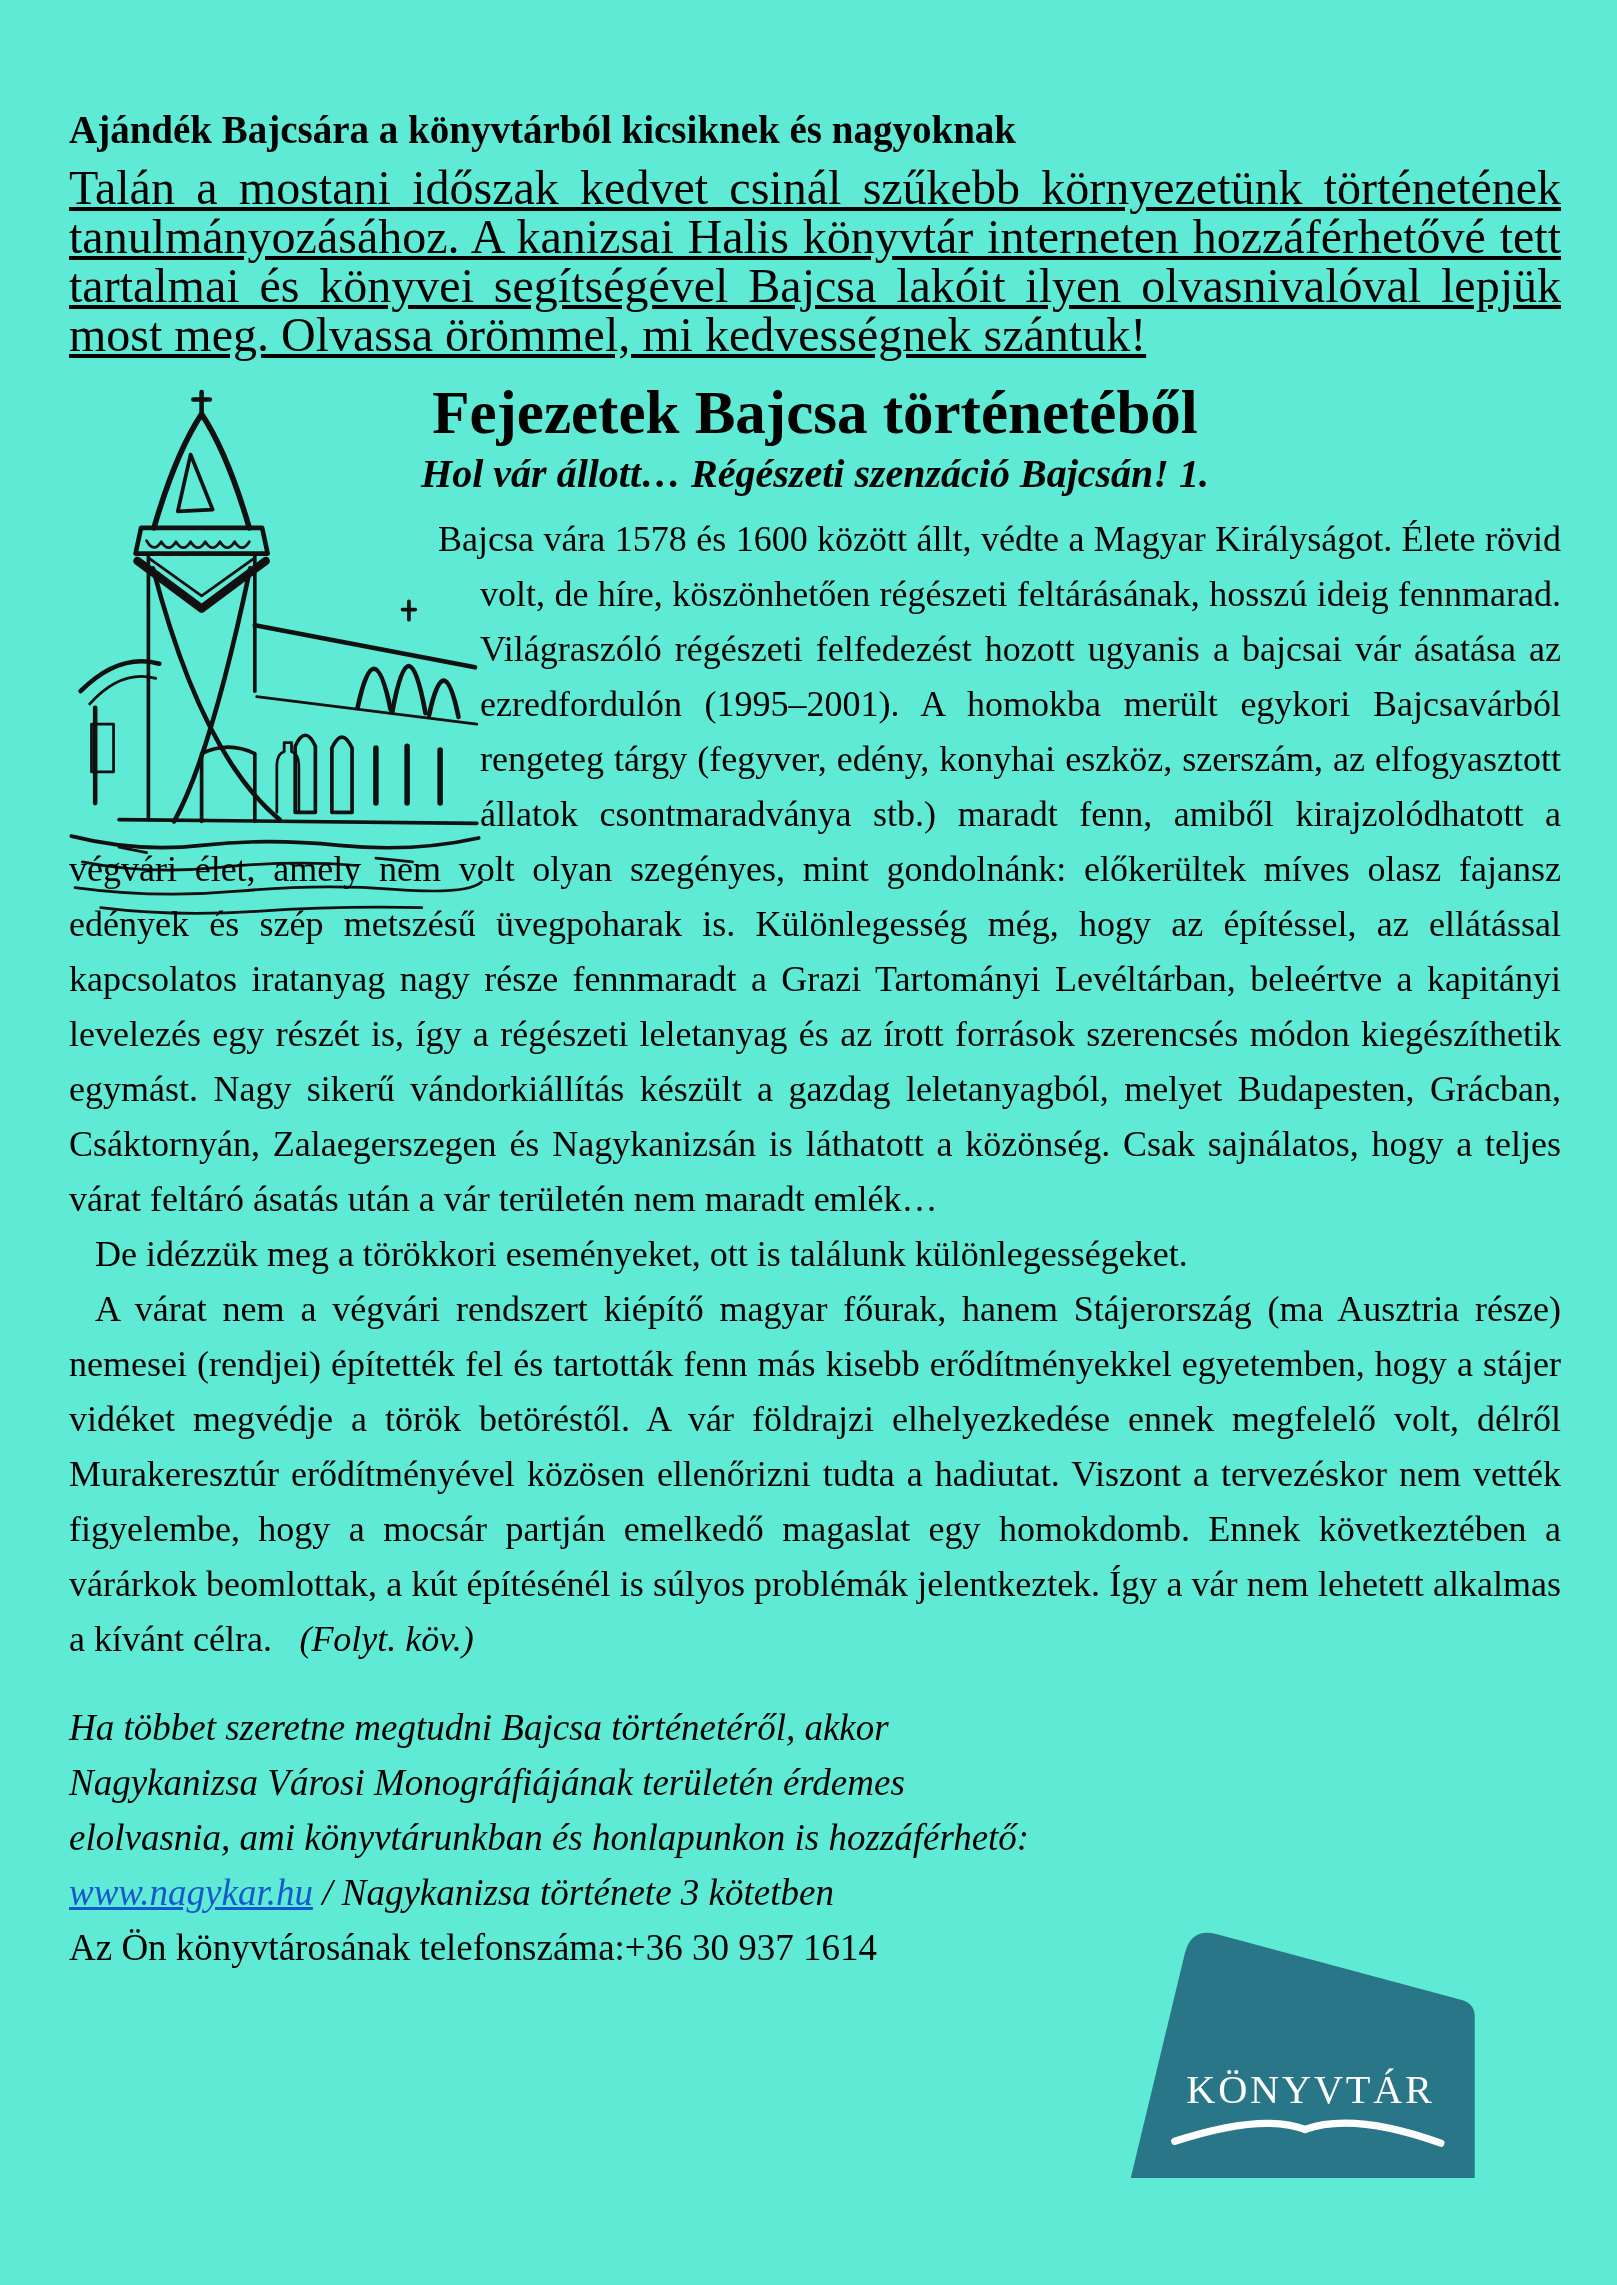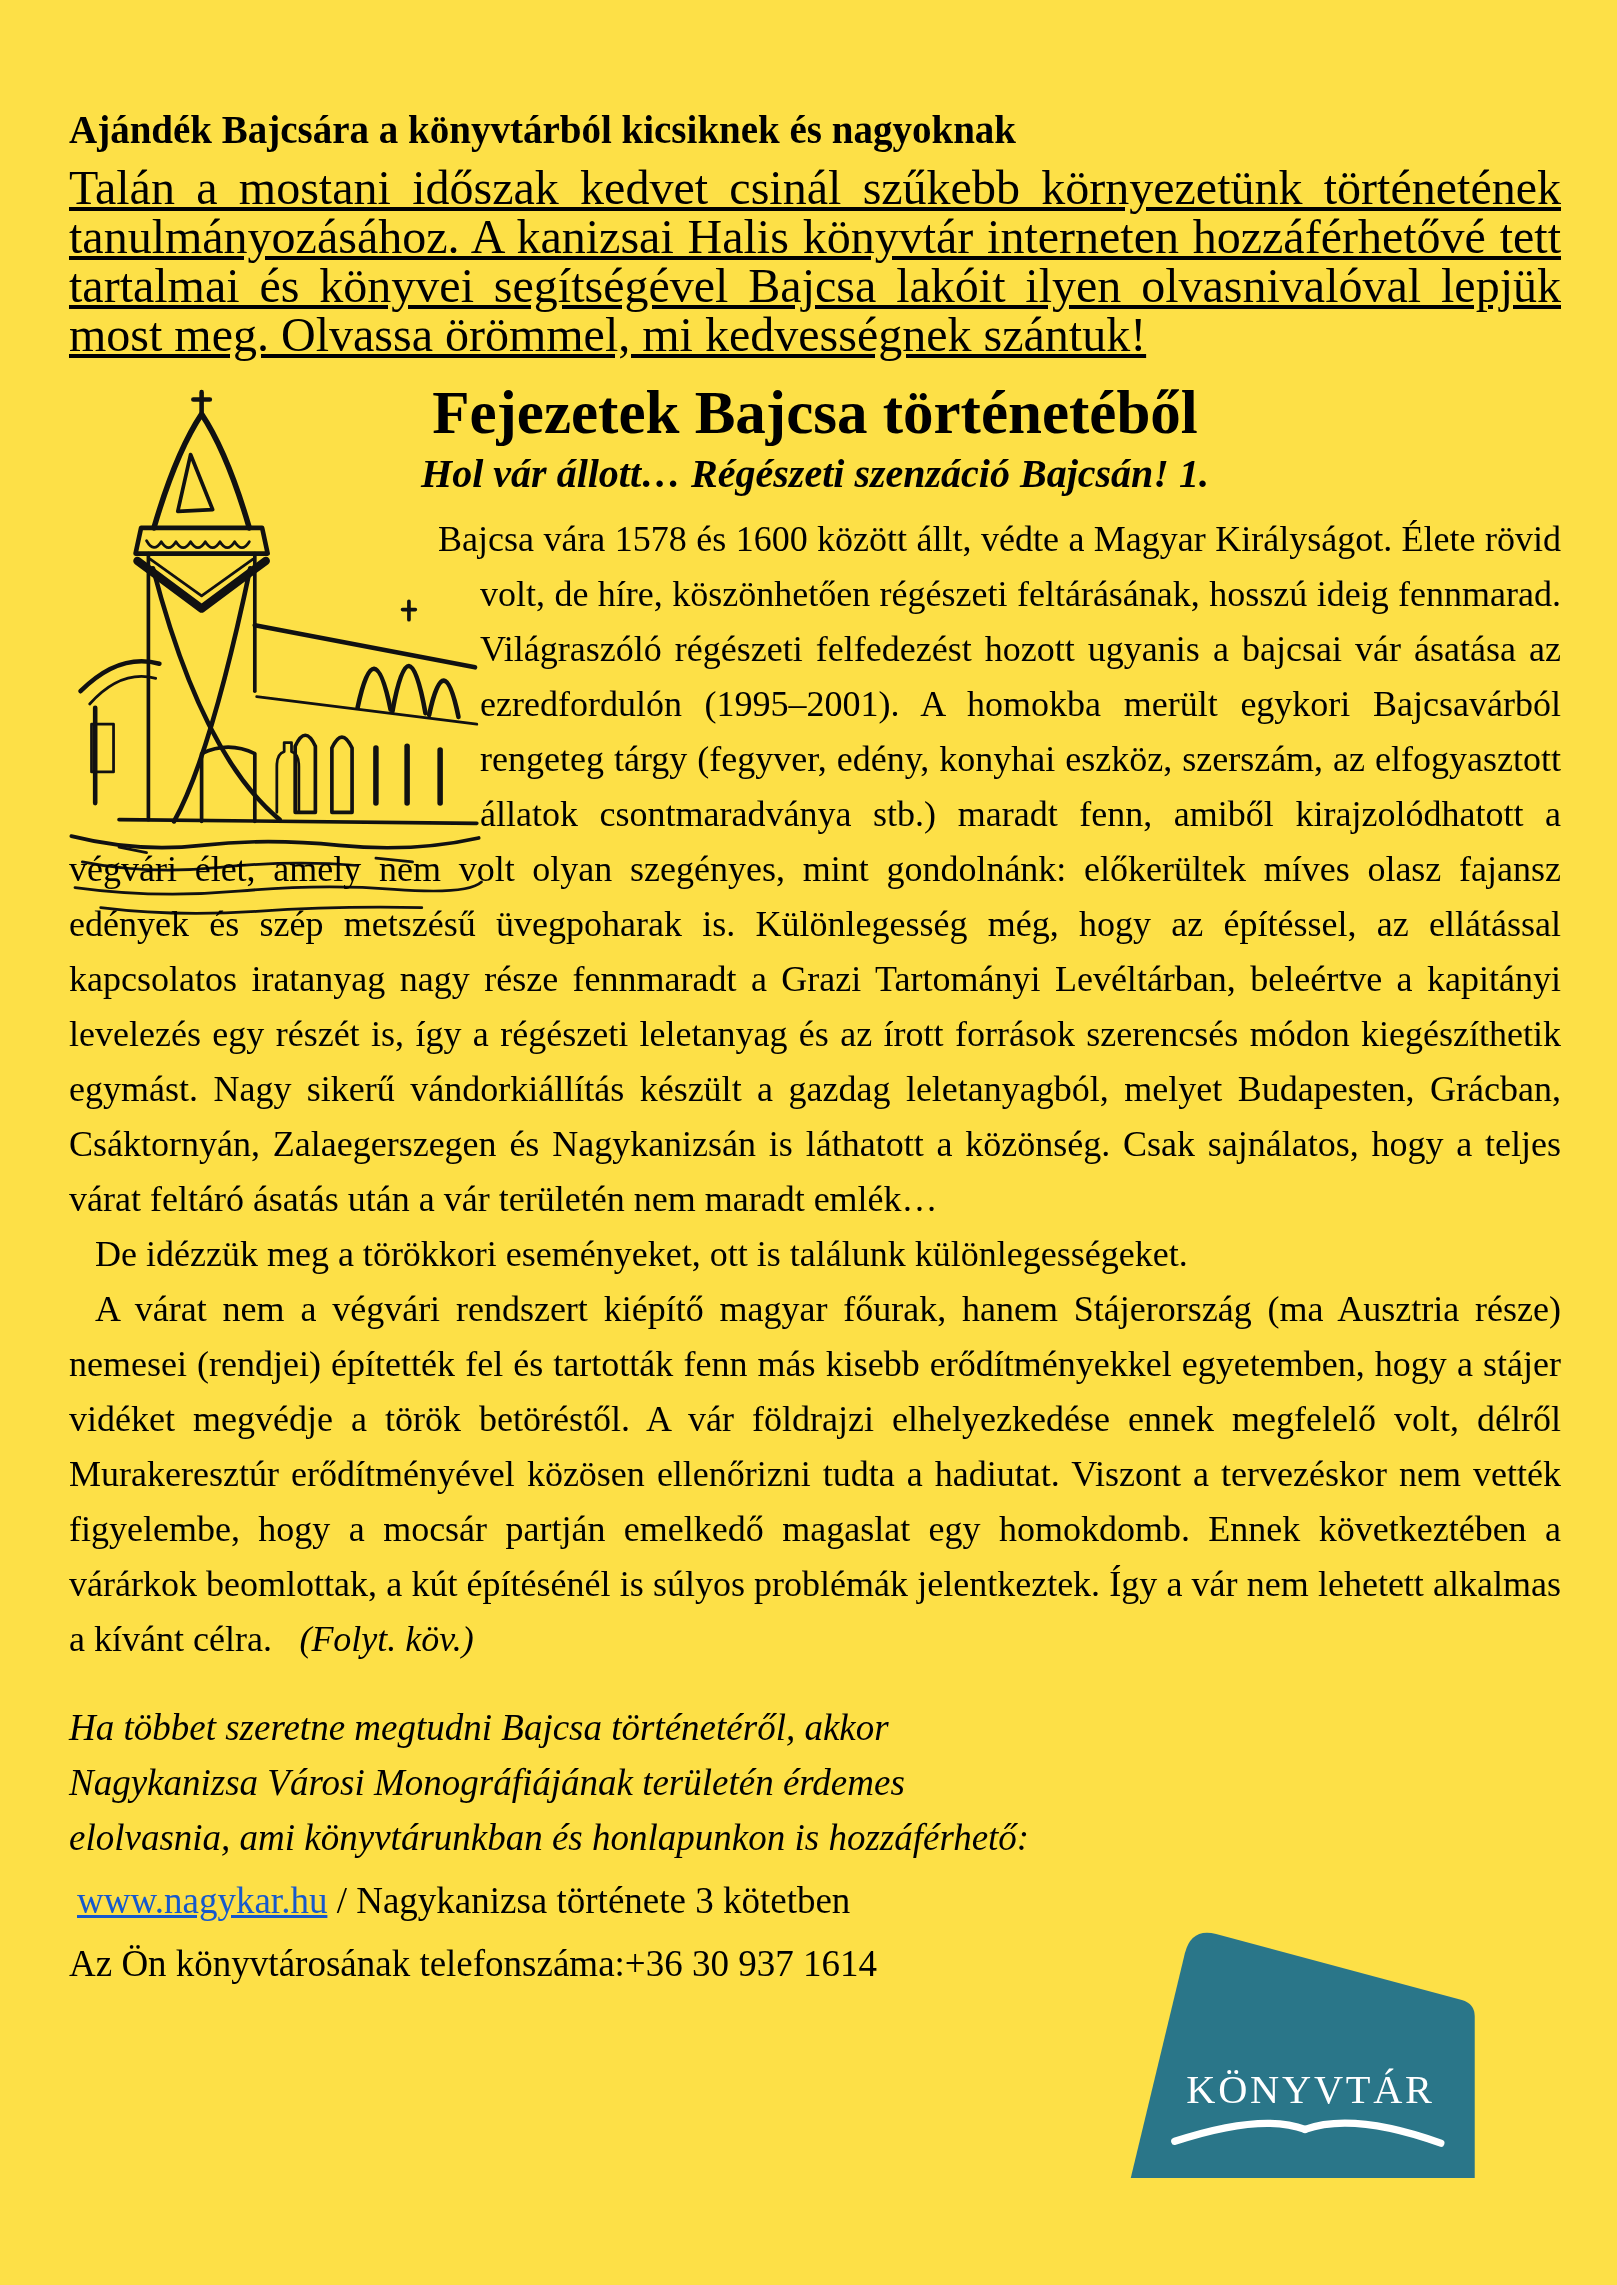--- a/index.html
+++ b/index.html
@@ -1,20 +1,20 @@
 <!DOCTYPE html>
 <html lang="hu" style="font-size:14.7px"><head>
 <meta charset="utf-8">
 <style>
   html, body { margin: 0; padding: 0; background: #ffffff; }
   .page {
     position: relative;
     width: 1617px;
     height: 2286px;
-    background: #fde047;
+    background: #5eead4;
     overflow: hidden;
     font-family: "Liberation Serif", "DejaVu Serif", serif;
     color: #000;
   }
   .content {
     position: relative;
     padding: 108px 56px 0 69px;
   }
   .doc-title {
     margin: 0;
@@ -68,22 +68,23 @@
     width: 987px;
   }
   .promo {
     margin: 0;
     font-size: 37px;
     font-style: italic;
     line-height: 55px;
     text-align: left;
   }
   .link-line {
-    margin: 8px;
+    margin: 0;
     font-size: 37px;
+    font-style: italic;
     line-height: 55px;
   }
   .link-line a { text-decoration: underline; }
   .contact {
     margin: 0;
     font-size: 37px;
     line-height: 55px;
     font-style: normal;
   }
   .logo-wrap {

